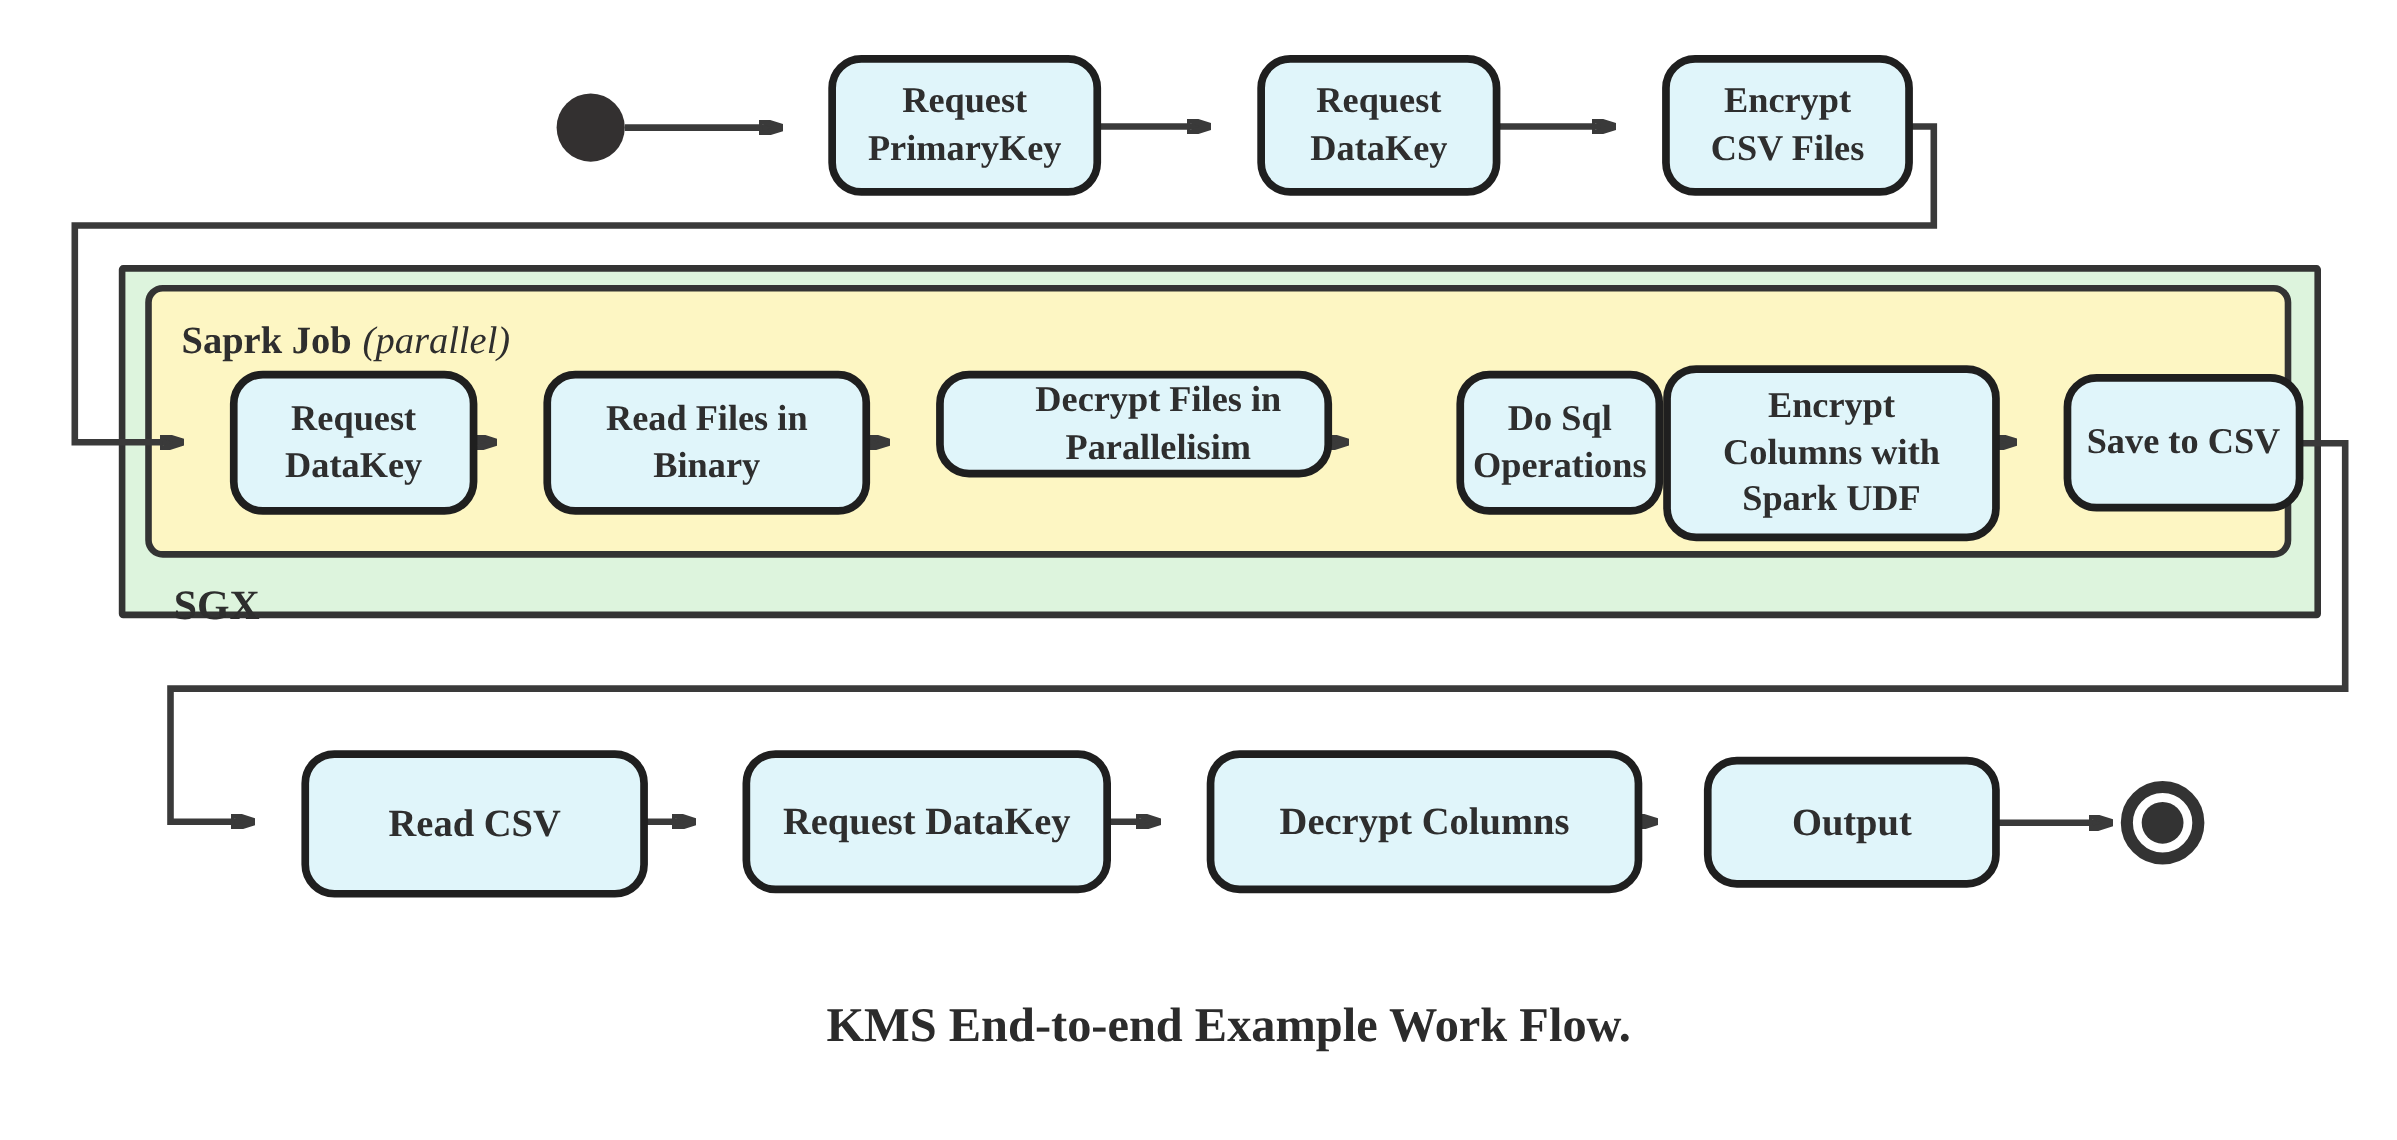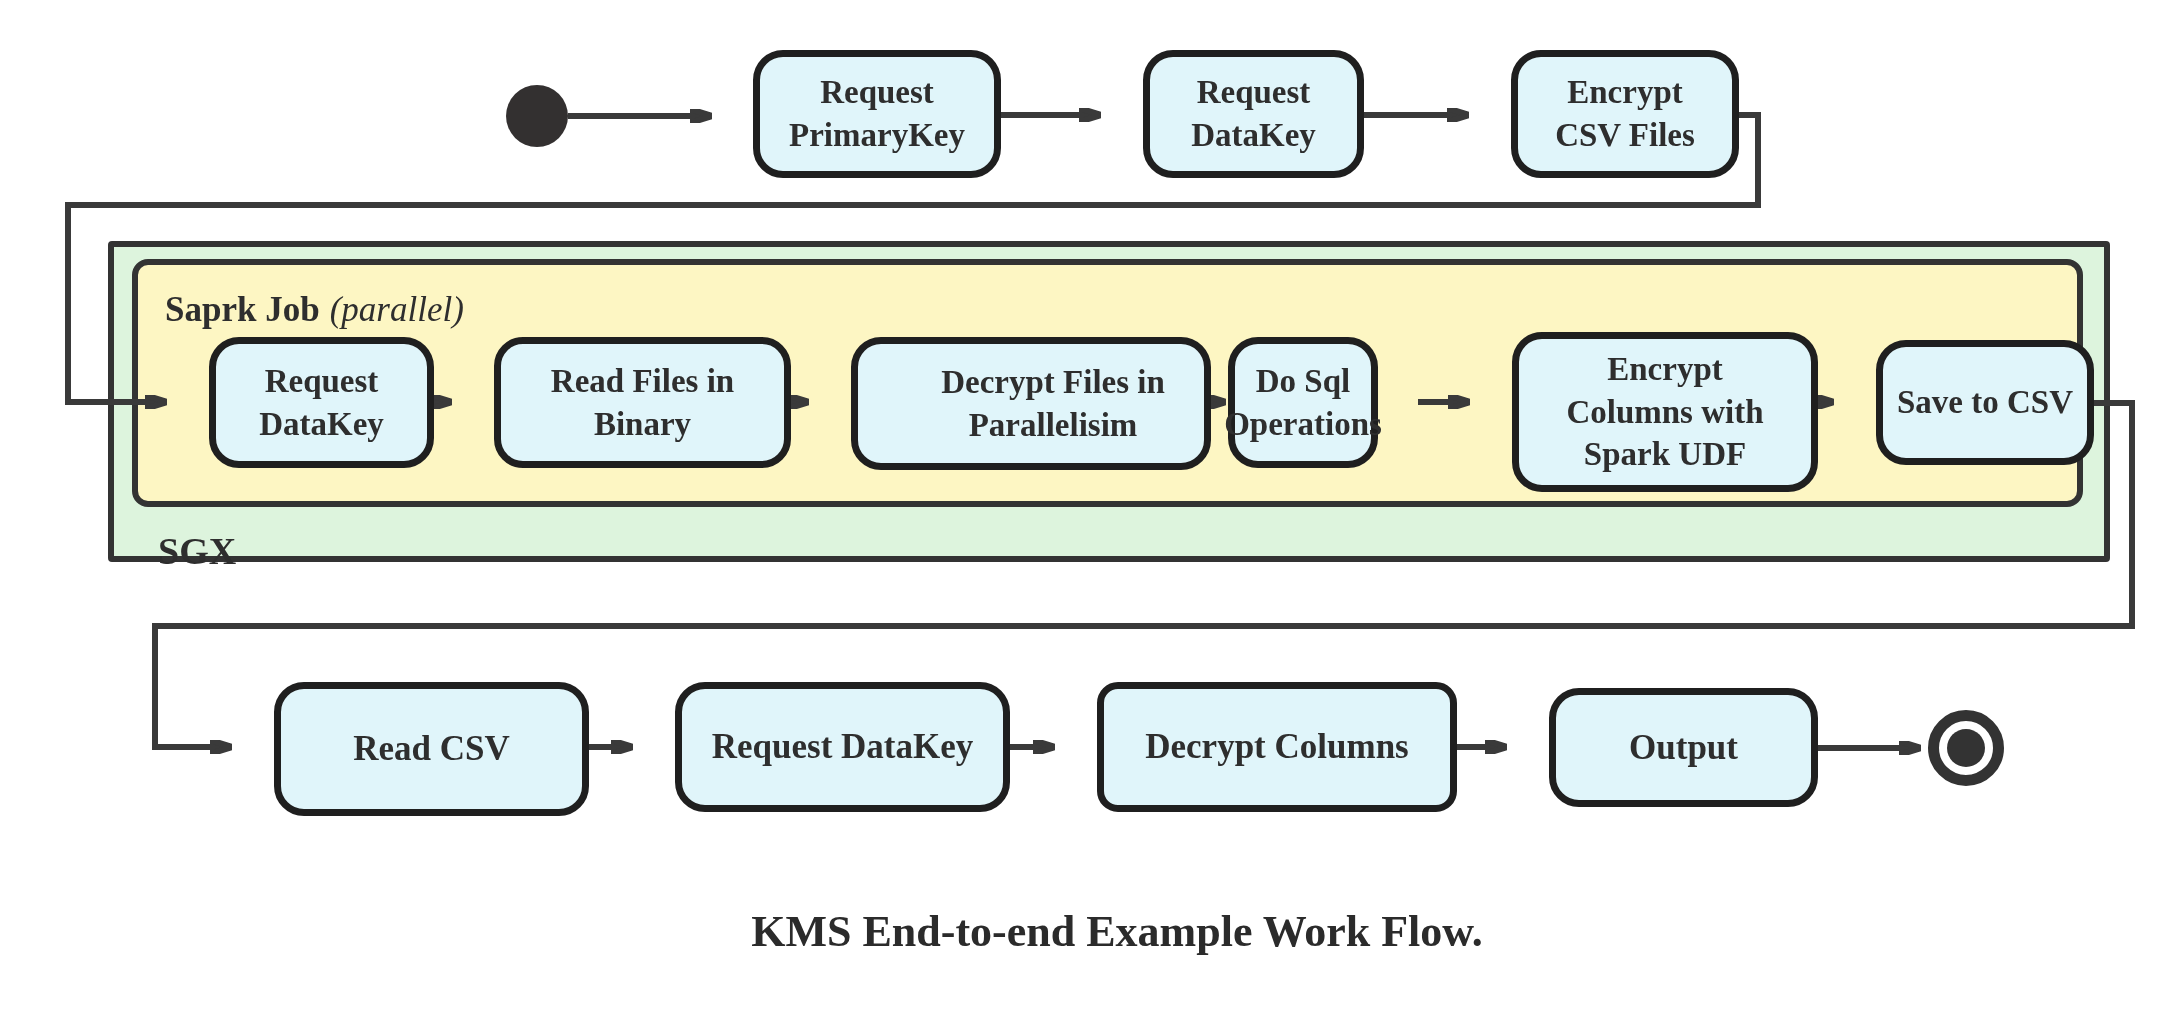--- a/index.html
+++ b/index.html
@@ -75,32 +75,32 @@
 PrimaryKey</div>
   <div class="node" style="left:1107px;top:50px;width:221px;height:128px;">Request
 DataKey</div>
   <div class="node" style="left:1475px;top:50px;width:228px;height:128px;">Encrypt
 CSV Files</div>
 
   <div class="node" style="left:173px;top:337px;width:225px;height:131px;">Request
 DataKey</div>
   <div class="node" style="left:458px;top:337px;width:297px;height:131px;border-radius:29px;">Read Files in
 Binary</div>
-  <div class="node" style="left:815px;top:337px;width:360px;height:133px;padding-left:44px;">Decrypt Files in
+  <div class="node" style="left:815px;top:337px;width:360px;height:97px;padding-left:44px;">Decrypt Files in
 Parallelisim</div>
-  <div class="node" style="left:1192px;top:337px;width:150px;height:131px;">Do Sql
+  <div class="node" style="left:1288px;top:337px;width:188px;height:131px;">Do Sql
 Operations</div>
   <div class="node" style="left:1476px;top:332px;width:306px;height:160px;">Encrypt
 Columns with
 Spark UDF</div>
   <div class="node" style="left:1840px;top:340px;width:218px;height:125px;">Save to CSV</div>
 
   <div class="node big" style="left:238px;top:682px;width:315px;height:134px;">Read CSV</div>
   <div class="node big" style="left:639px;top:682px;width:335px;height:130px;">Request DataKey</div>
-  <div class="node big" style="left:1061px;top:682px;width:360px;height:130px;border-radius:21px;">Decrypt Columns</div>
+  <div class="node big" style="left:1061px;top:682px;width:396px;height:130px;">Decrypt Columns</div>
   <div class="node big" style="left:1513px;top:688px;width:269px;height:119px;">Output</div>
 
   <div class="end-circle">
       <div class="dot"></div>
     </div>
 
   <div class="caption">KMS End-to-end Example Work Flow.</div>
 
 </div>
 

